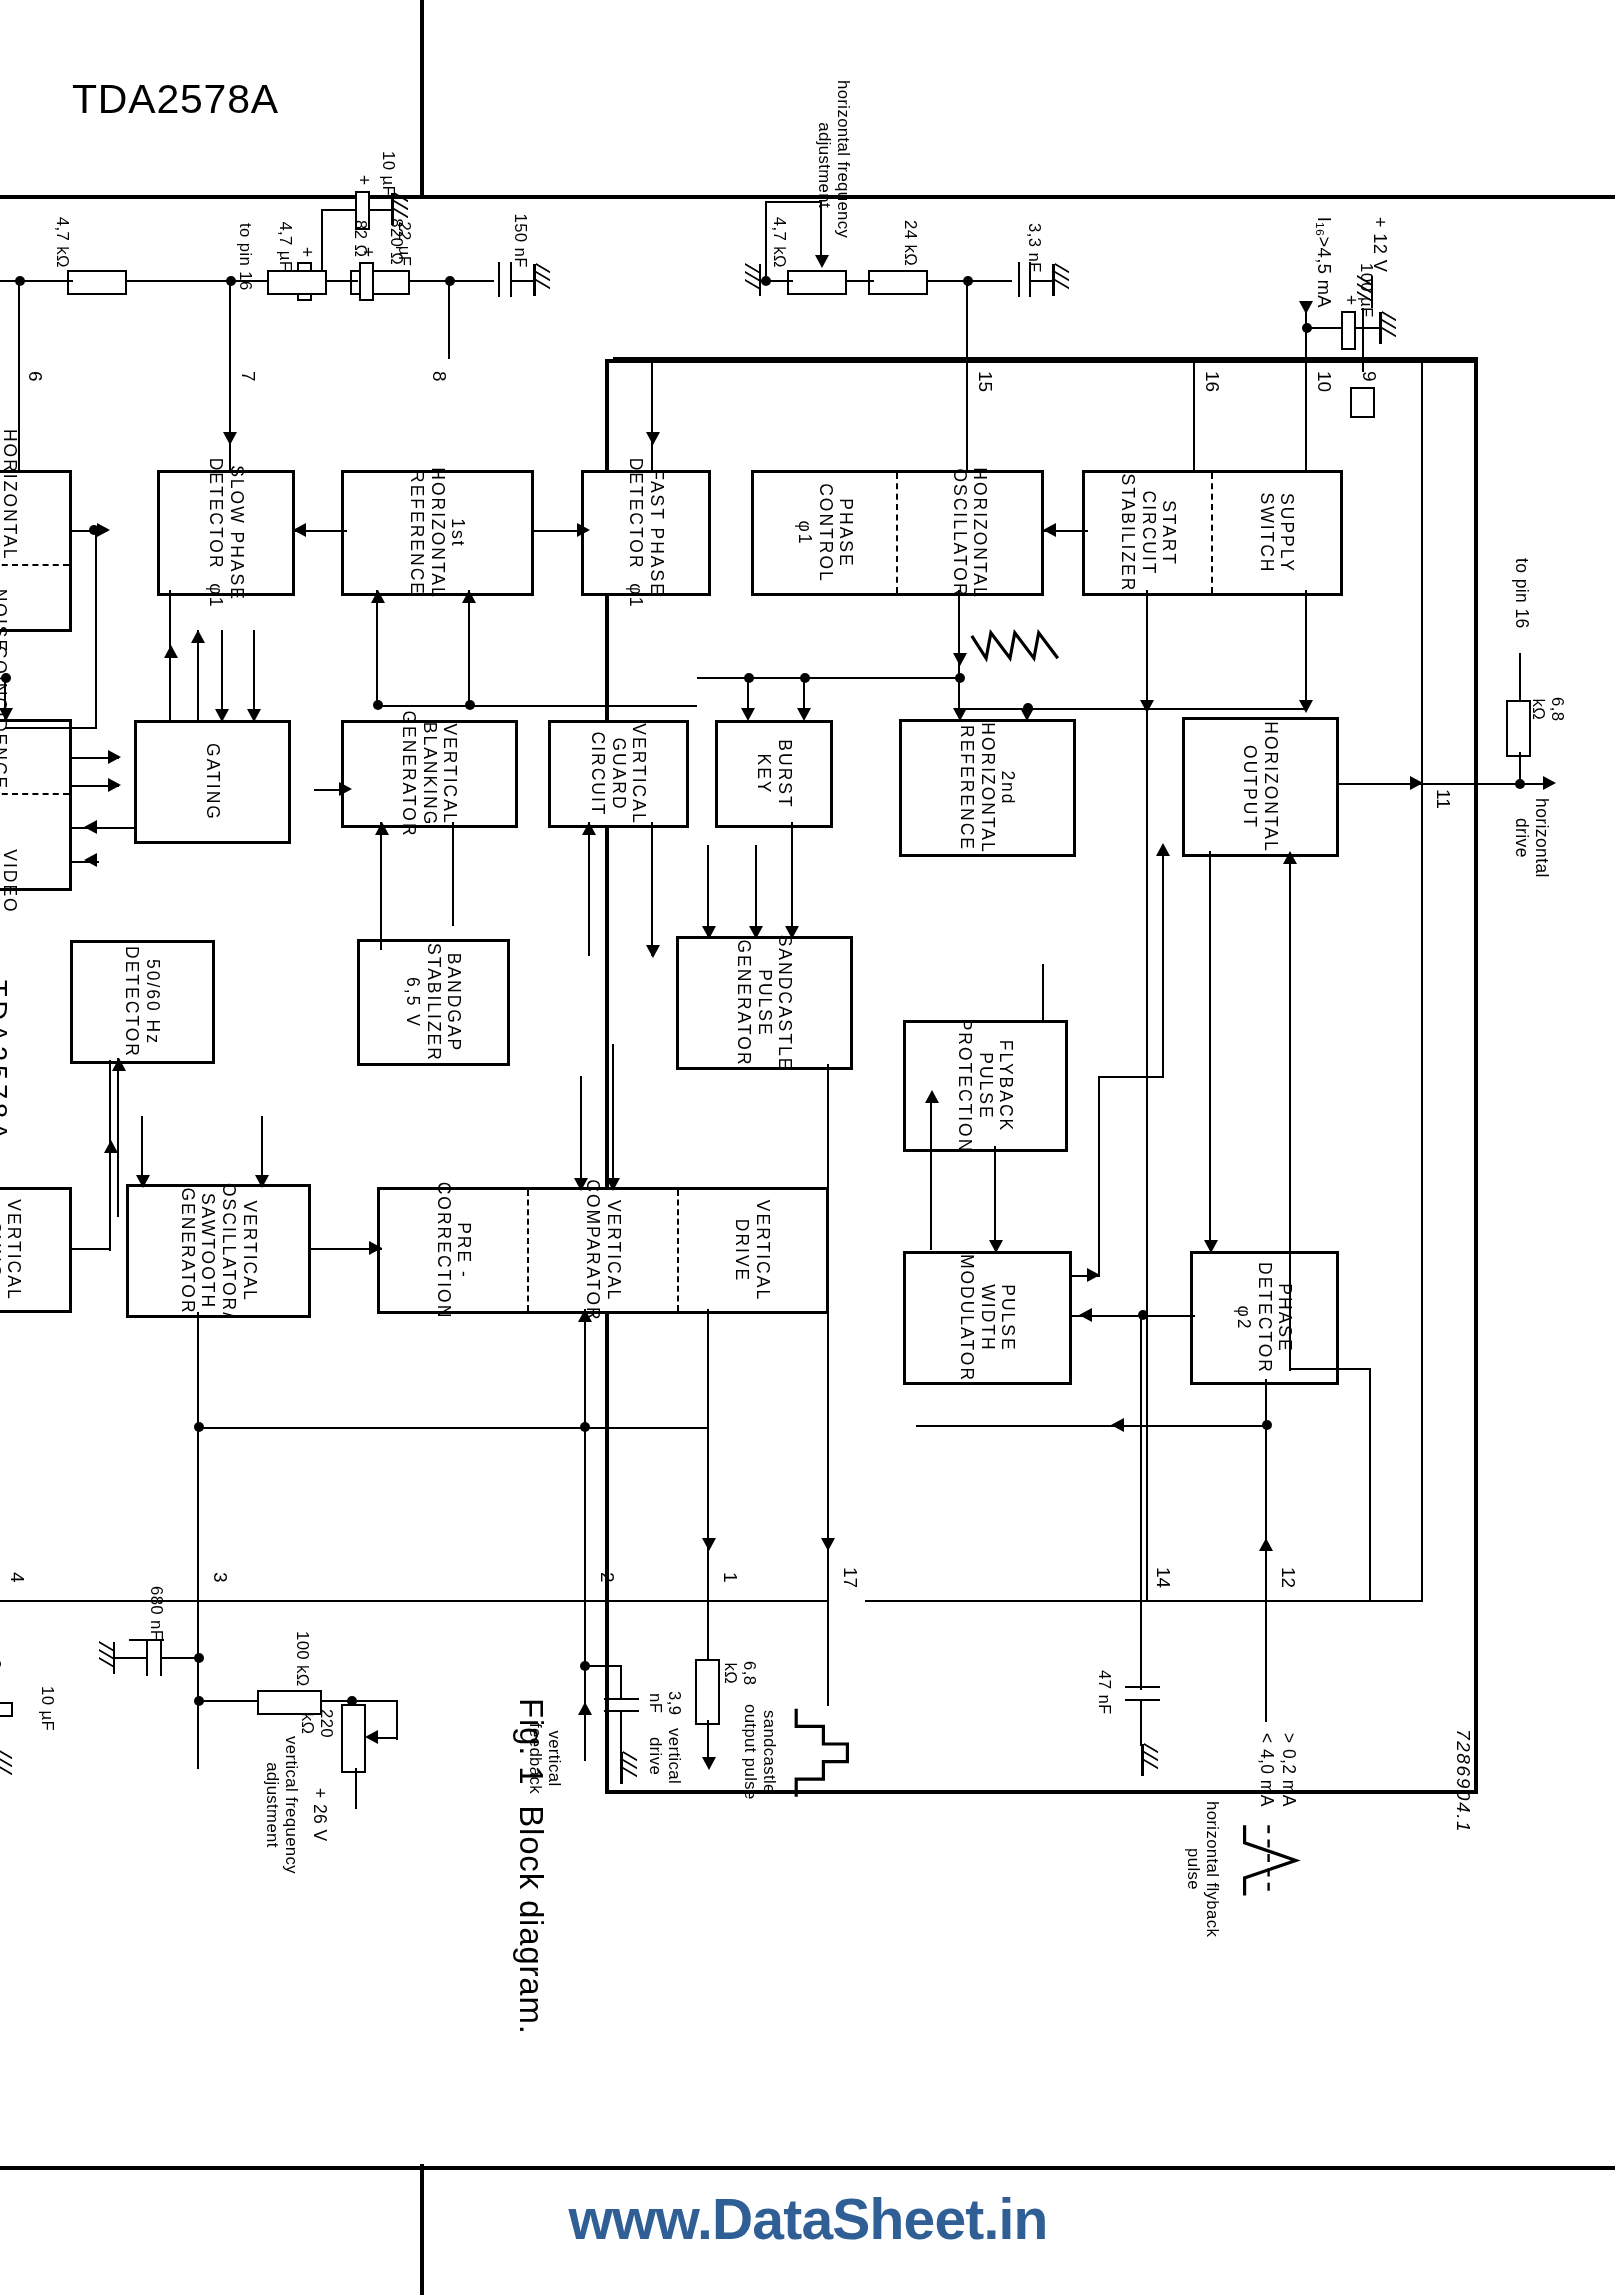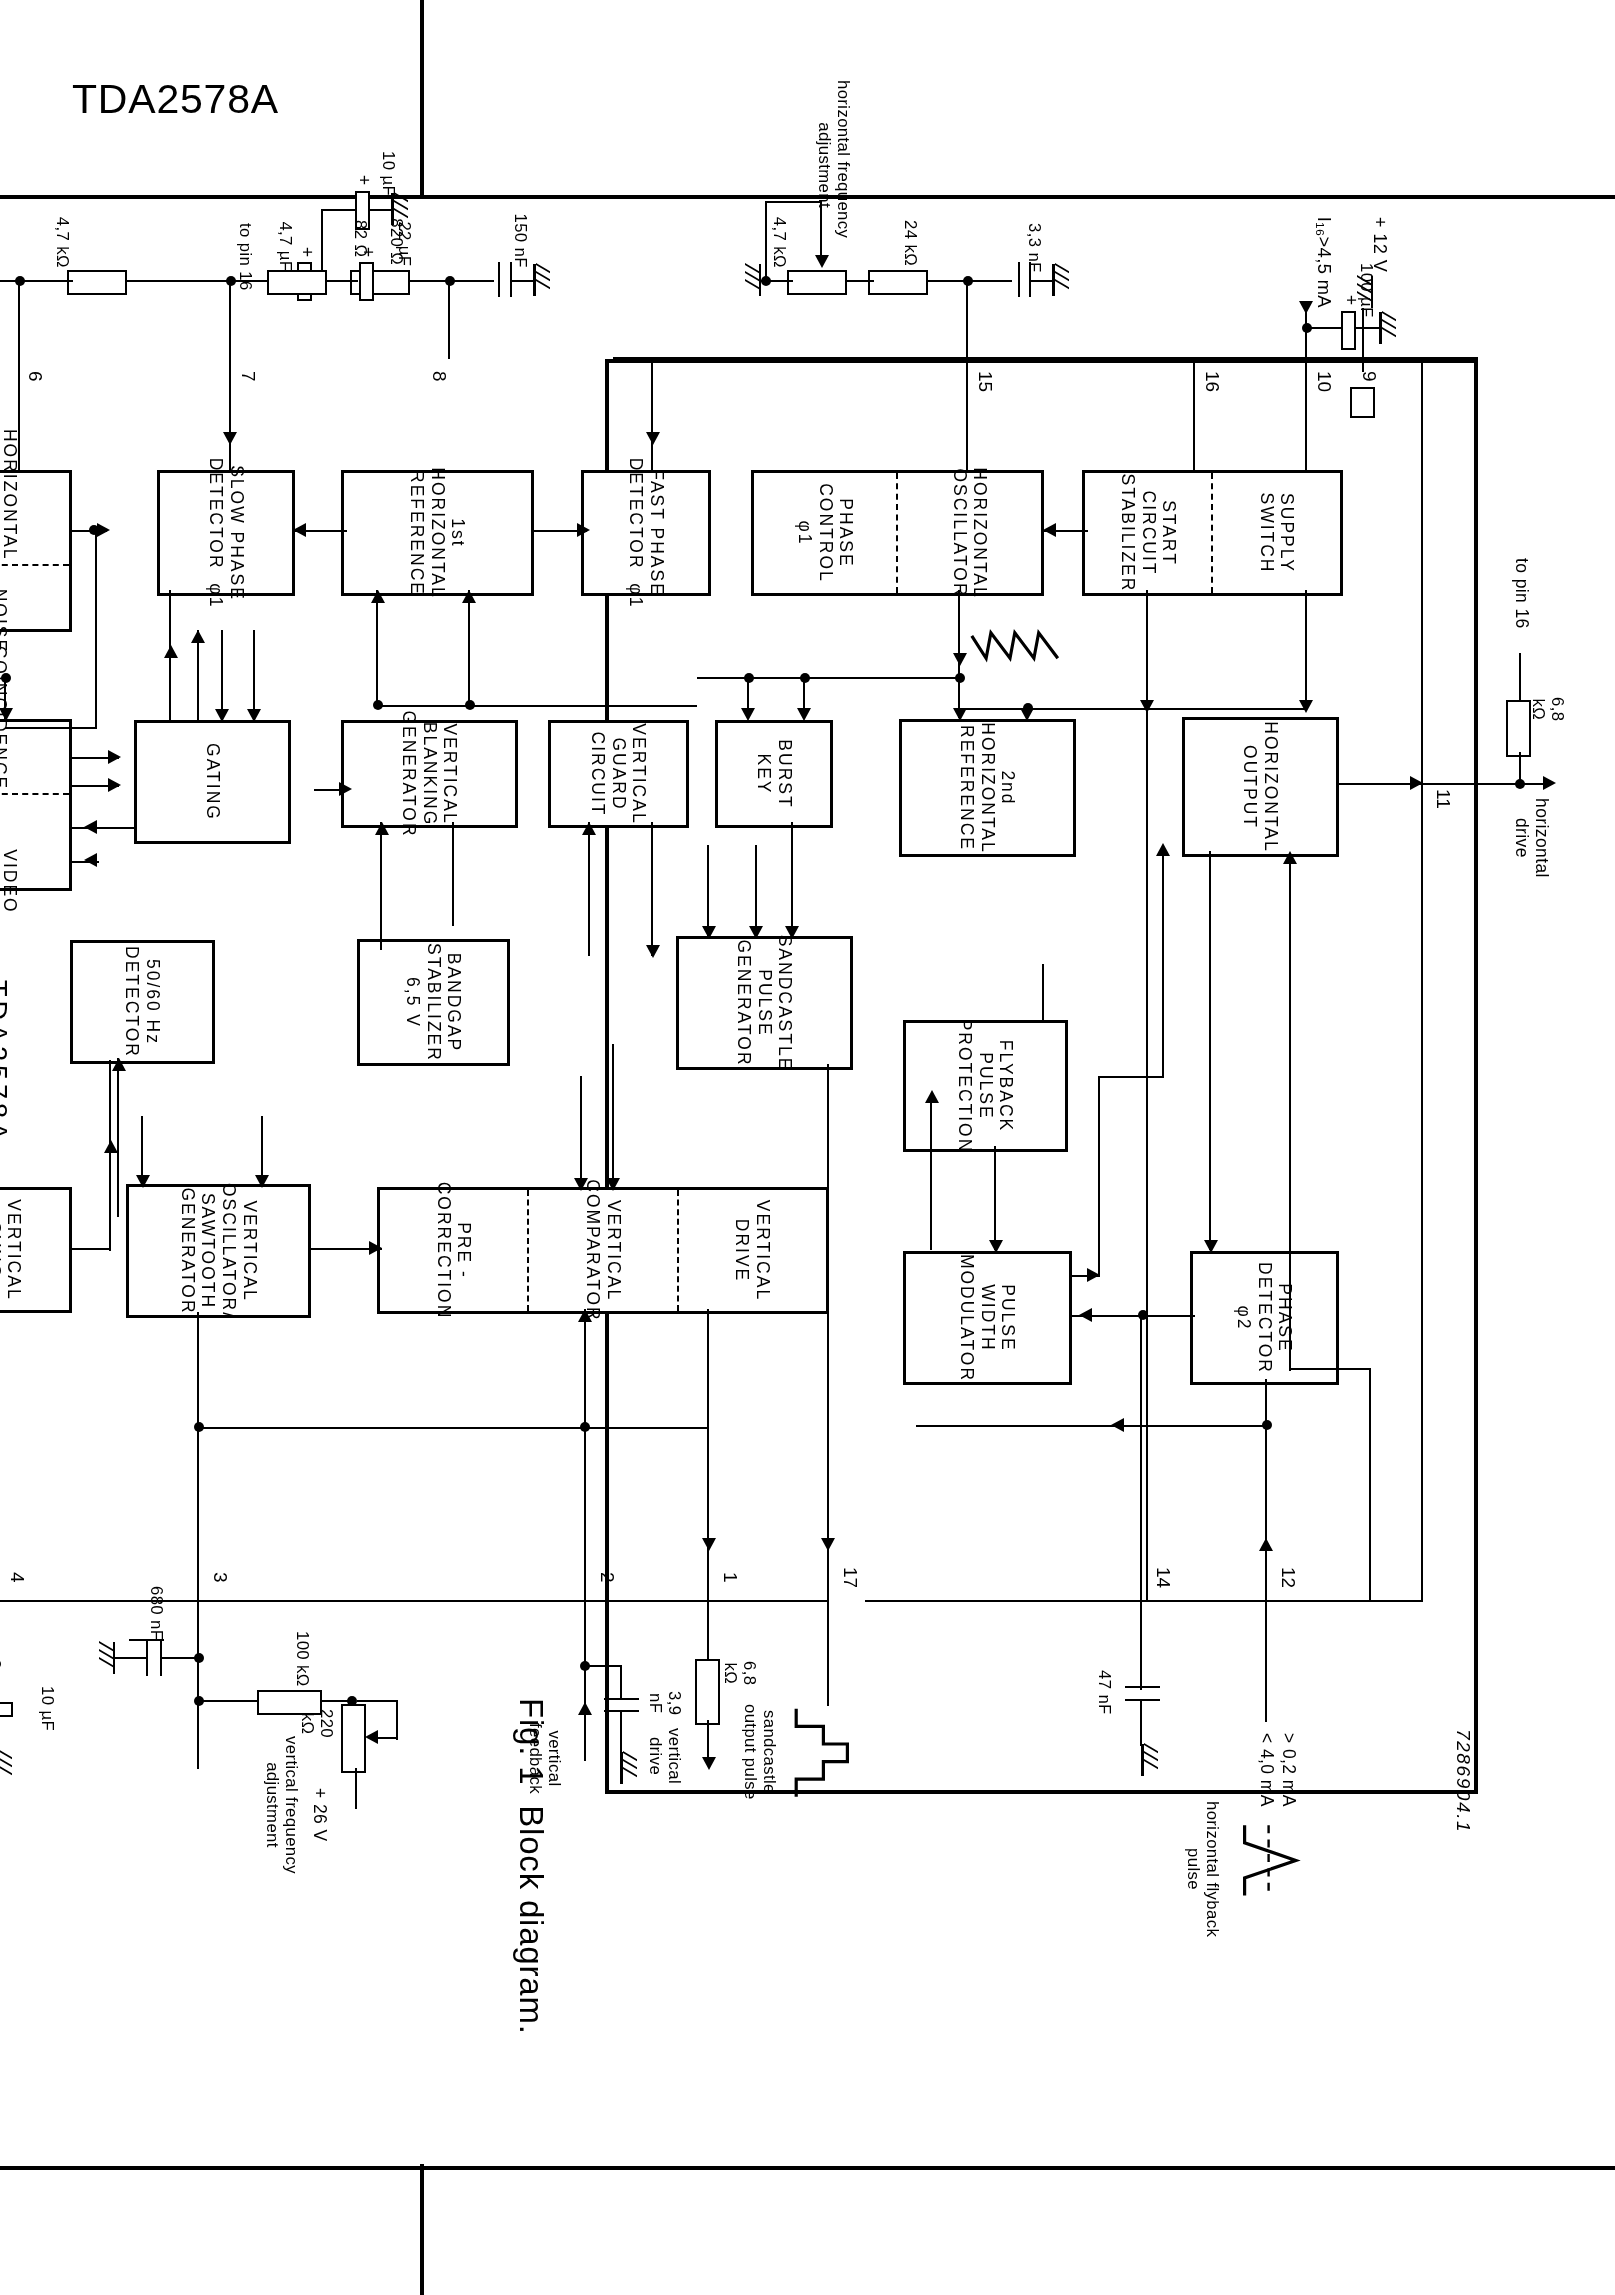--- a/index.html
+++ b/index.html
@@ -684,15 +684,16 @@
       <polyline points="44,4 12,28 44,34 12,58 44,64 12,88 44,94 16,112" fill="none" stroke="#000" stroke-width="4"></polyline>
     </svg>
 
     <div class="lbl" style="left: 1498px; top: 96px; font-style: italic; font-size: 19px; letter-spacing: 1.6px; white-space: pre;">7286904.1</div>
 
     <div class="lbl" style="left: 1467px; top: 1020px; font-size: 33px; letter-spacing: 0.8px; white-space: pre;">Fig. 1  Block diagram.</div>
 
   </div>
   </div>
 
+  <div class="watermark">www.DataSheet.in</div>
 
 </div>
 
 
 </body></html>

